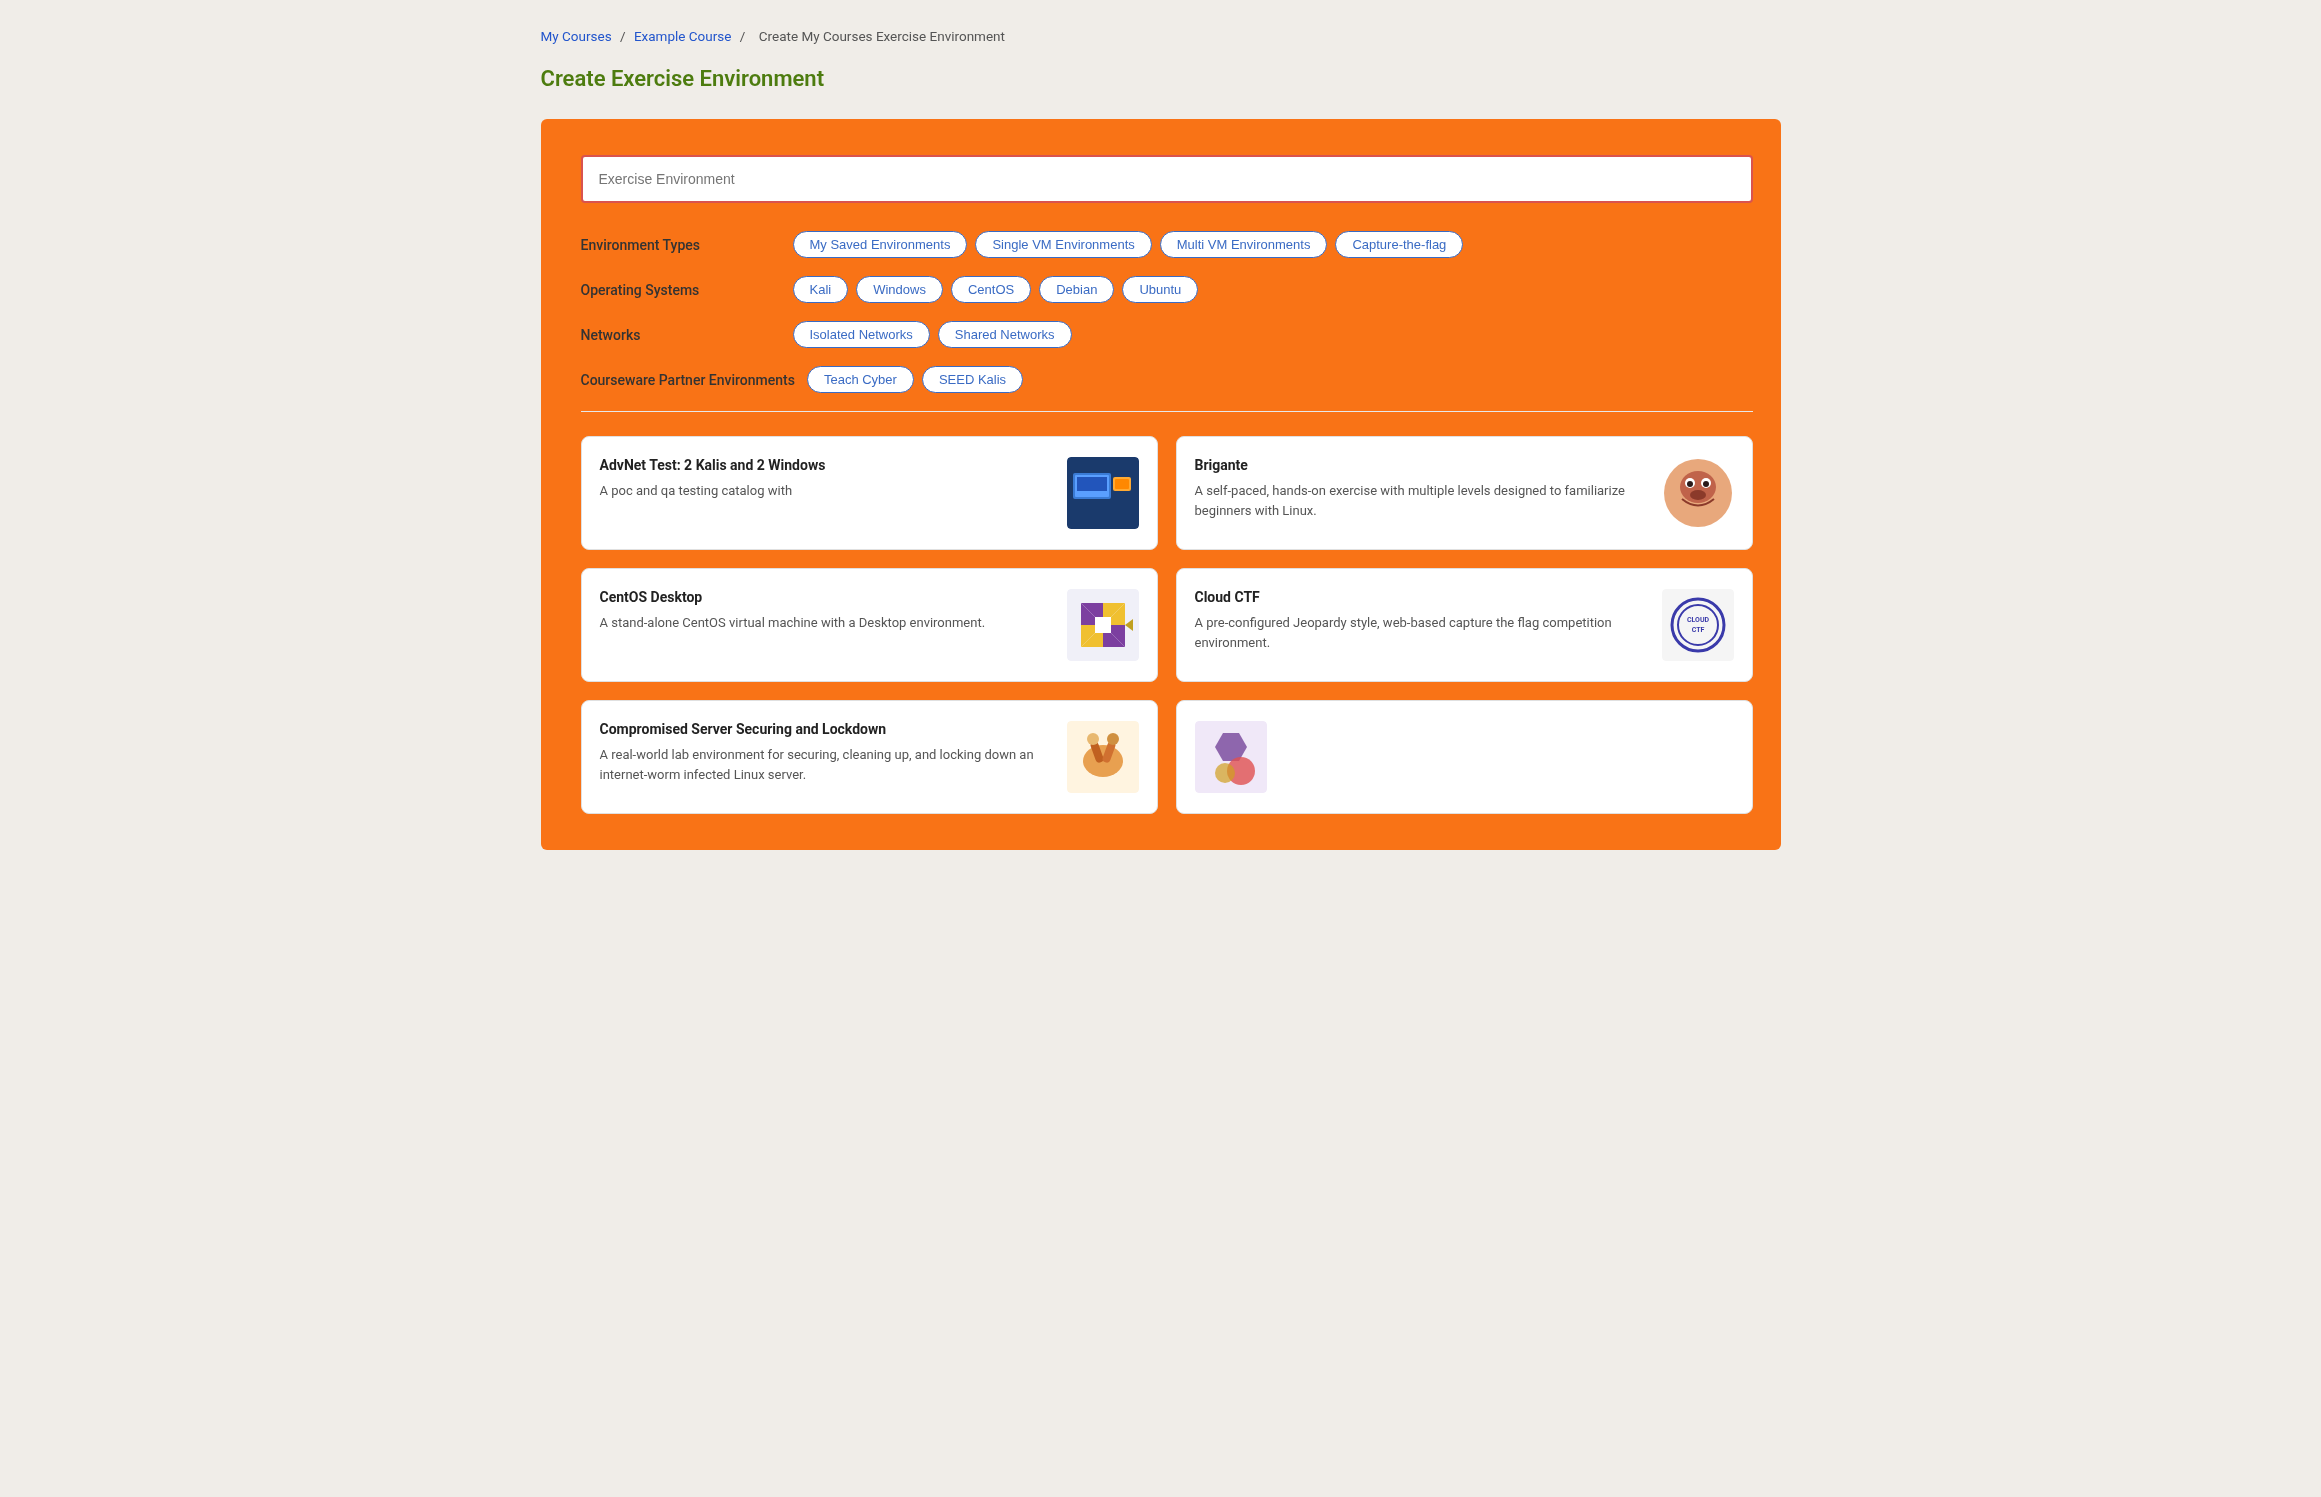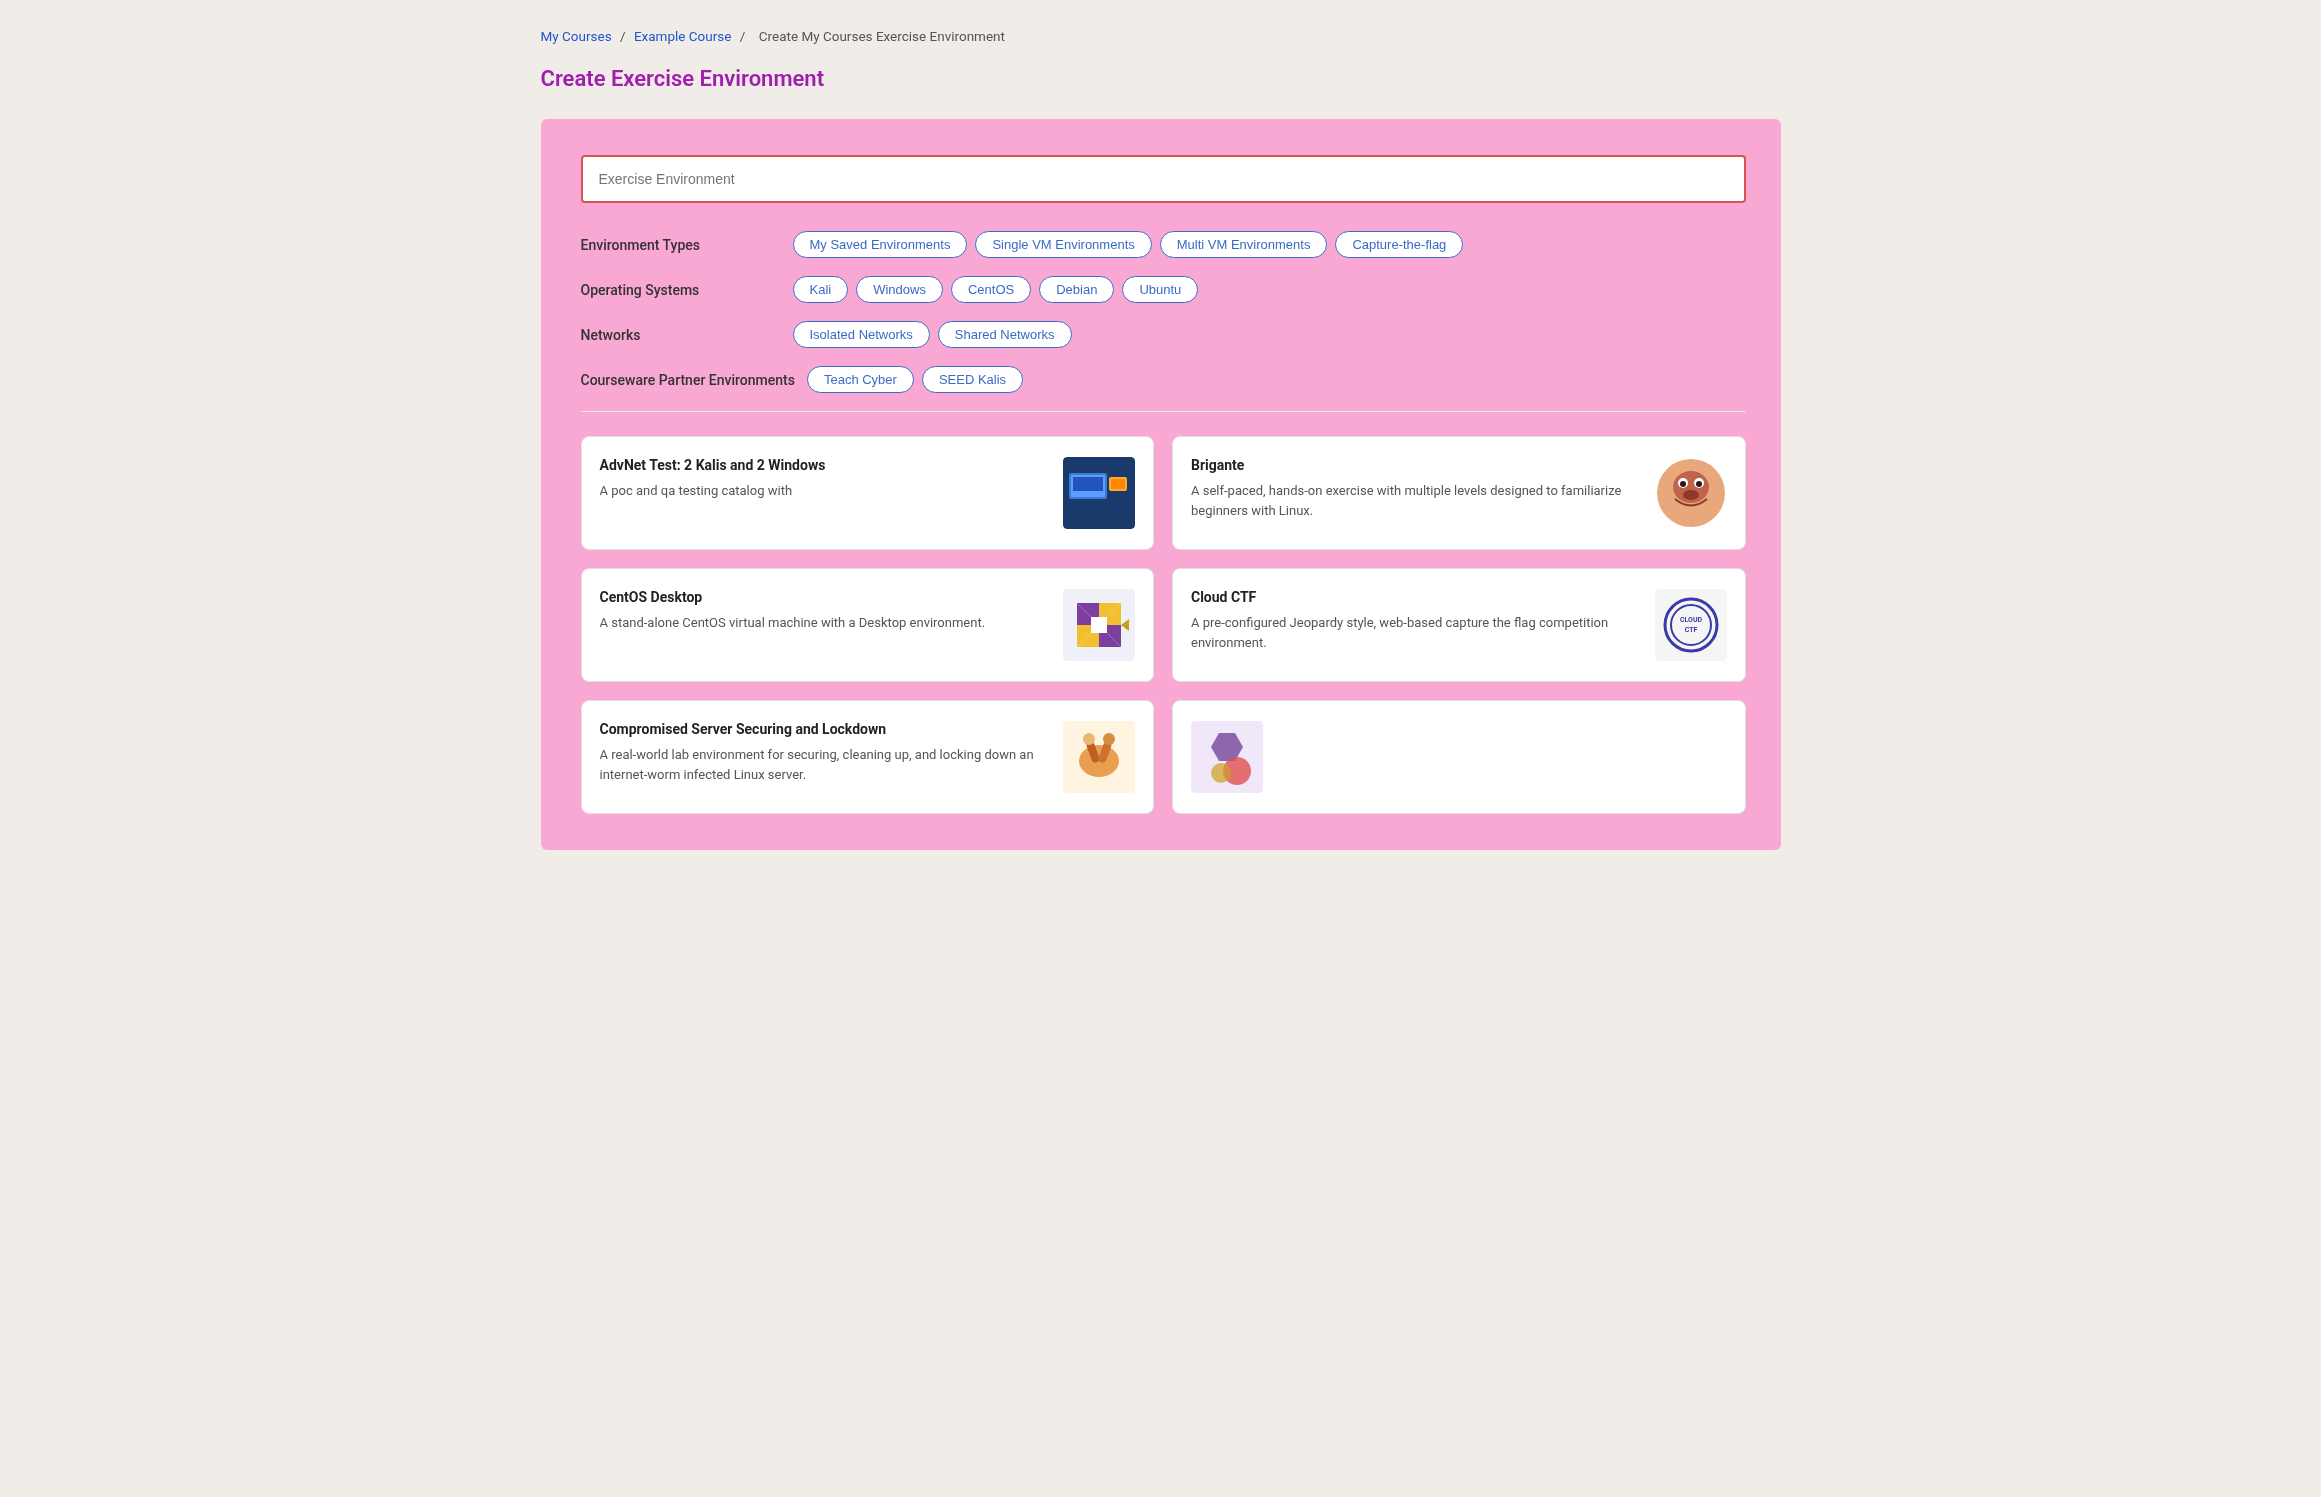--- a/index.html
+++ b/index.html
@@ -20,27 +20,27 @@
       color: #555;
     }
     .breadcrumb a {
       color: #2255cc;
       text-decoration: none;
     }
     .breadcrumb span { color: #555; margin: 0 5px; }
     .page-title {
       font-size: 22px;
       font-weight: 600;
-      color: #a21caf;
+      color: #4d7c0f;
       margin-bottom: 28px;
     }
     .main-card {
-      background: #f9a8d4;
+      background: #f97316;
       border-radius: 6px;
-      padding: 36px 35px 36px 40px;
+      padding: 36px 28px 36px 40px;
     }
     .env-input {
       width: 100%;
       border: 2px solid #d9534f;
       border-radius: 4px;
       padding: 14px 16px;
       font-size: 14px;
       color: #555;
       outline: none;
       margin-bottom: 28px;

